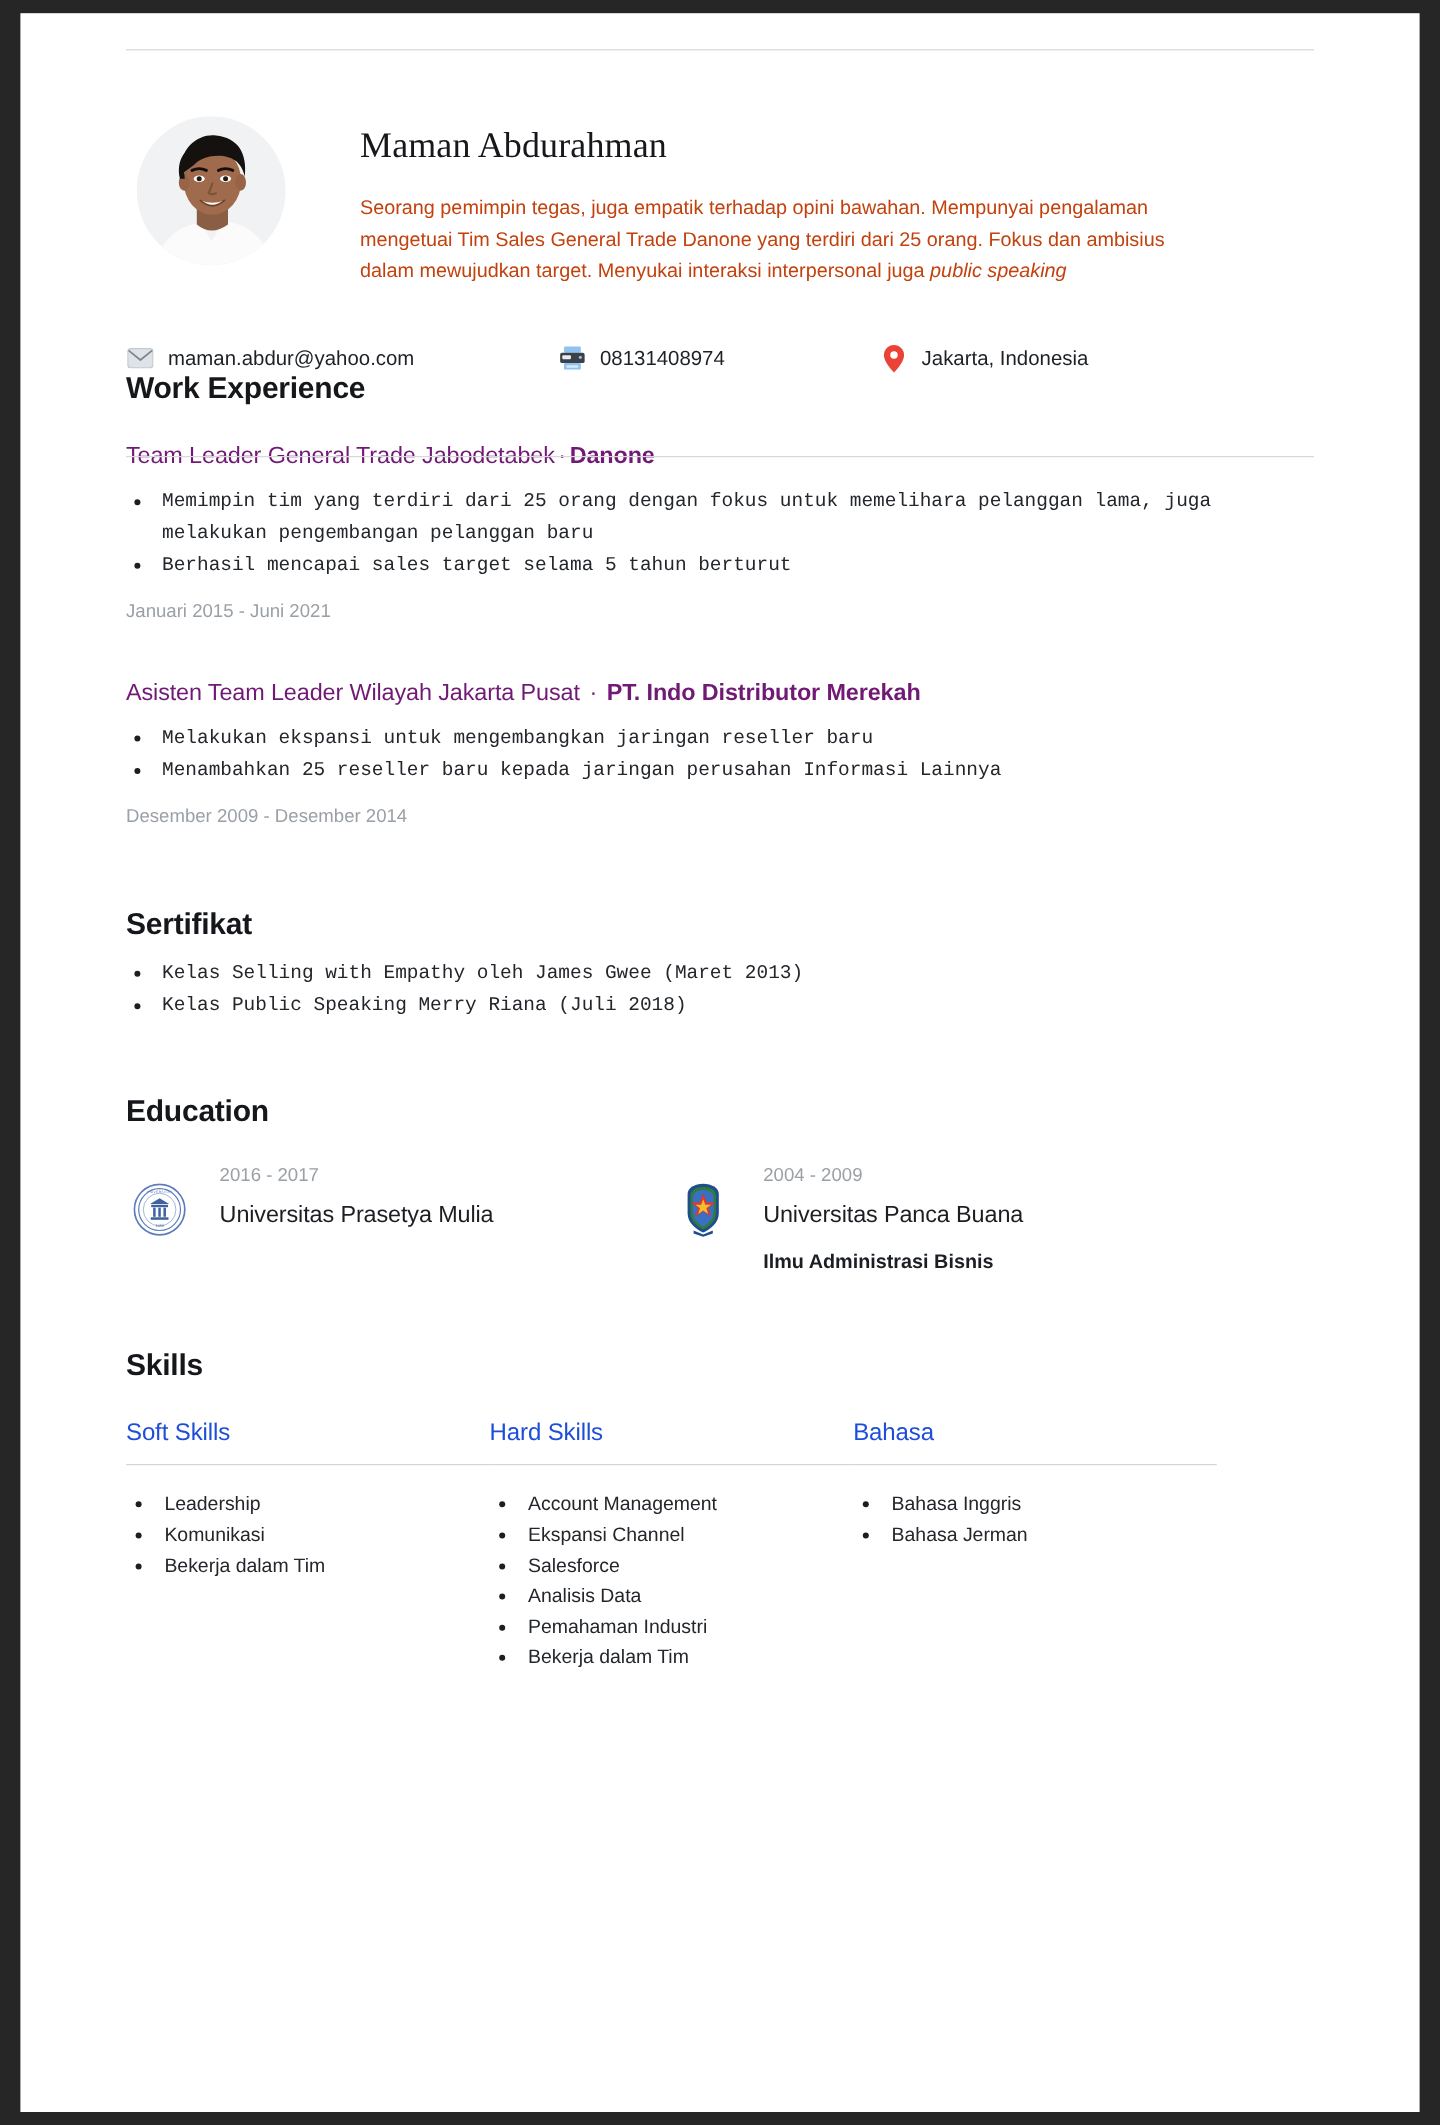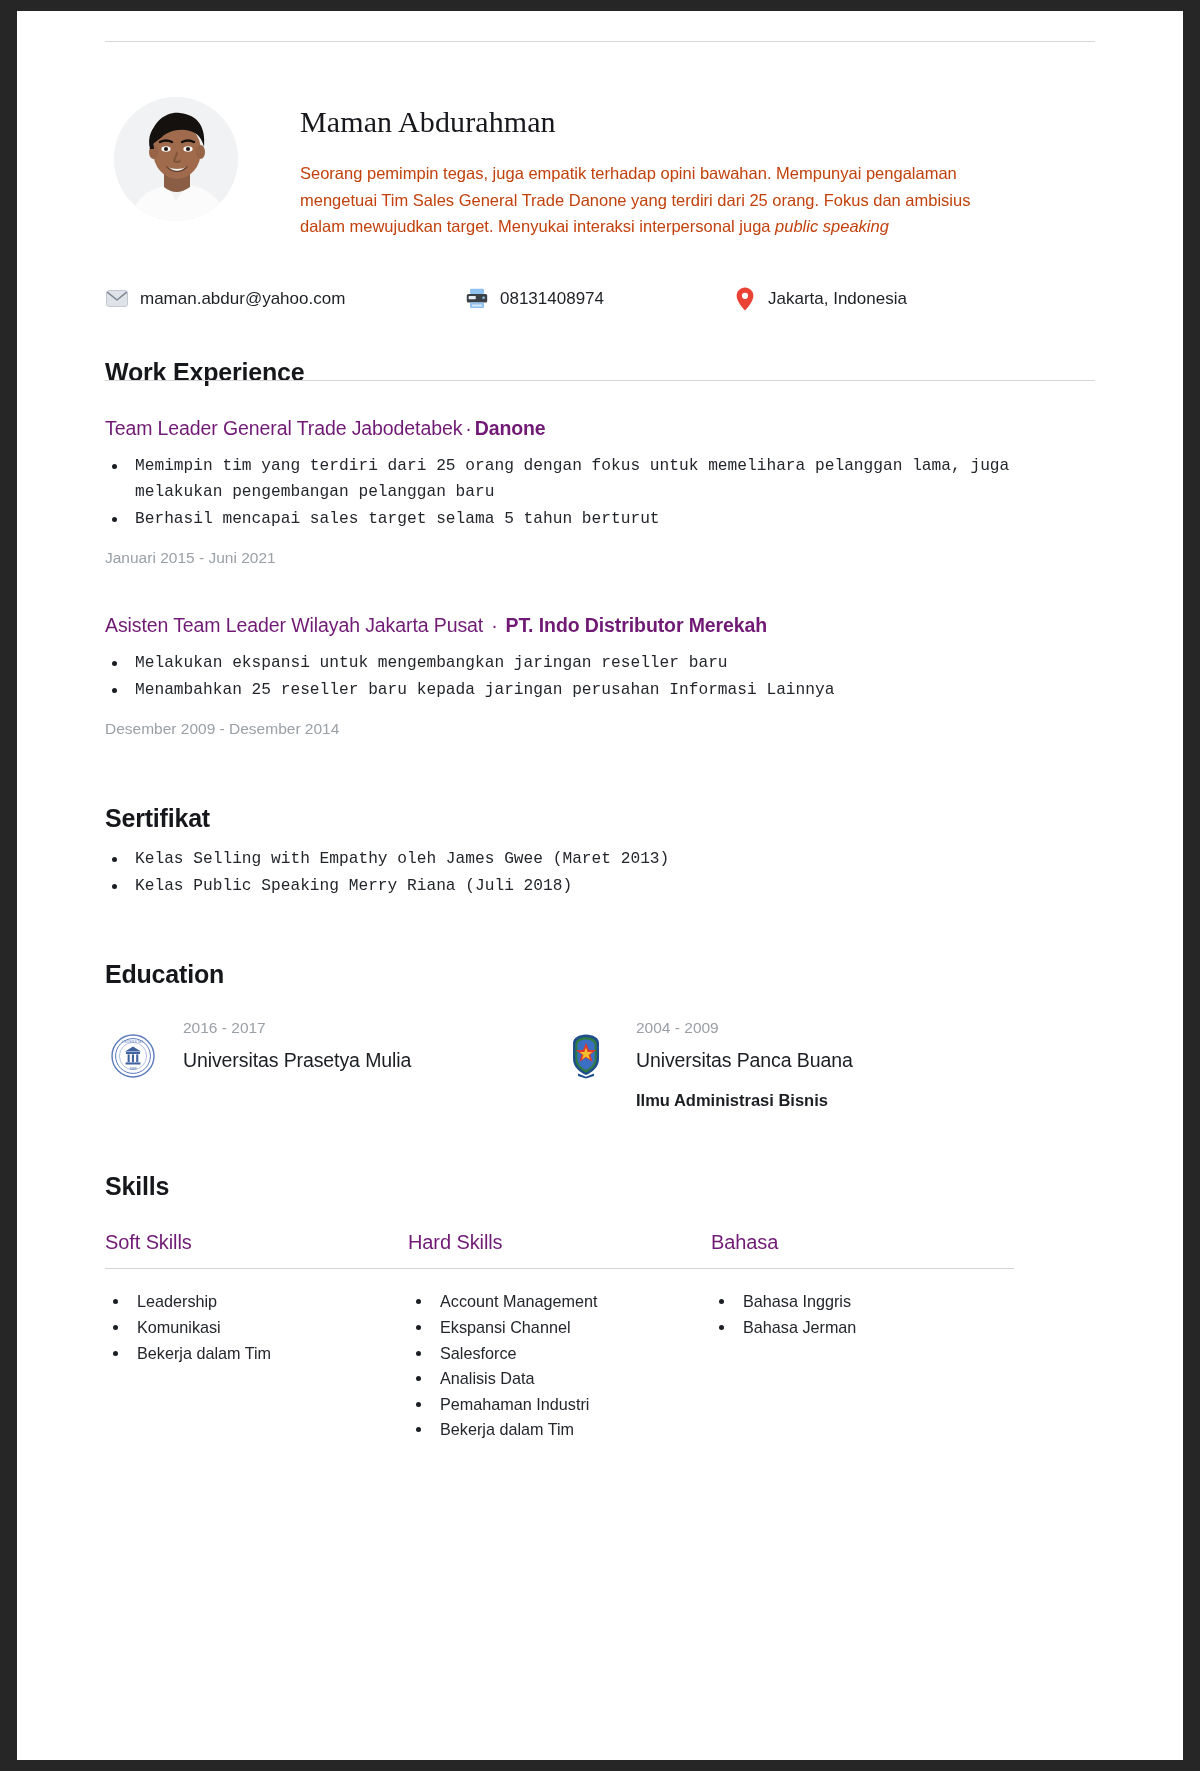--- a/index.html
+++ b/index.html
@@ -209,21 +209,21 @@
 
   
   .skills-grid {
     display: flex;
     margin-top: 30px;
   }
   .skill-col { width: 303px; }
   .skill-col.c2 { width: 303px; }
   .skill-head {
     font-size: 20px;
-    color: #701a75;
+    color: #1d4ed8;
     padding-bottom: 14px;
     border-bottom: 1px solid #d3d5d8;
     letter-spacing: -0.1px;
   }
   ul.skill-list {
     list-style: none;
     margin-top: 20px;
   }
   ul.skill-list li {
     position: relative;
@@ -236,21 +236,21 @@
     content: "";
     position: absolute;
     left: 8px;
     top: 10px;
     width: 5px;
     height: 5px;
     border-radius: 50%;
     background: #1b1e22;
   }
 
-  .sp-exp { margin-top: 48px; }
+  .sp-exp { }
   .sp-job2 { margin-top: 47px; }
   .sp-sert { margin-top: 66px; }
   .sp-sert-list { margin-top: 26px; }
   .sp-edu { margin-top: 60px; }
   .sp-skills { margin-top: 60px; }
 </style>
 </head>
 <body>
 
 <div class="page-backdrop">

